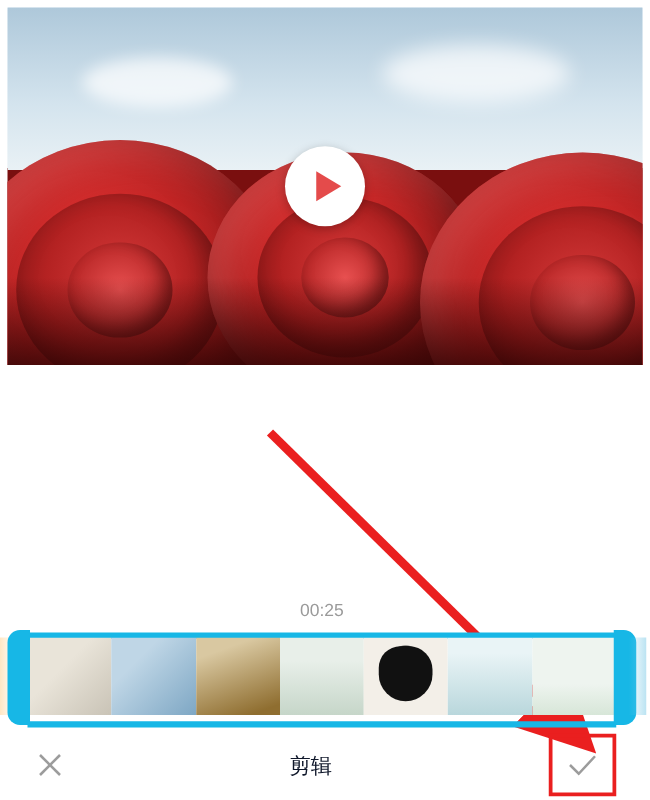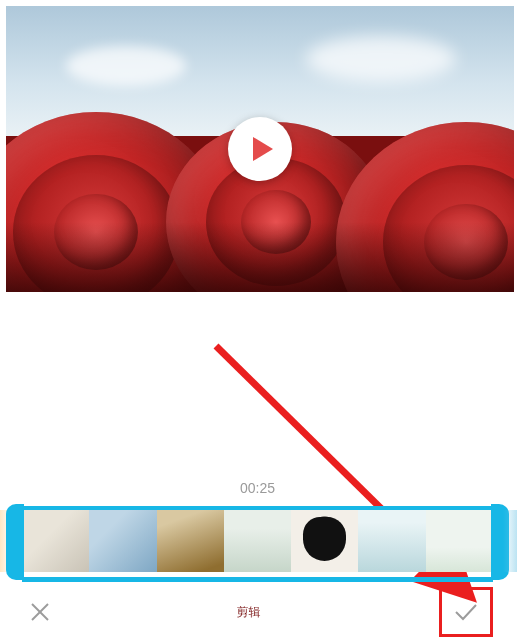--- a/index.html
+++ b/index.html
@@ -51,21 +51,21 @@
   .rail{position:absolute;left:16px;right:16px;height:5px;background:#17b7e6;}
   .rail.top{top:2px;}
   .rail.bot{bottom:0;}
   .fade{position:absolute;top:6px;height:62px;width:14px;}
   .fade.l{left:-8px;background:linear-gradient(to right,rgba(255,200,120,.5),rgba(255,255,255,0));}
   .fade.r{right:-8px;background:linear-gradient(to left,rgba(120,200,230,.5),rgba(255,255,255,0));}
 
   
   .bottombar{position:absolute;left:0;right:0;bottom:4px;height:48px;display:flex;align-items:center;justify-content:space-between;padding:0 22px;}
   .icon-slot{width:36px;height:36px;display:flex;align-items:center;justify-content:center;}
-  .title{font-size:12px;color:#7f1d1d;}
+  .title{font-size:17px;color:#0f172a;}
   .confirm-box{border:3px solid #ea1f1f;padding:4px 6px;}
 </style>
 </head>
 <body>
 
 <div class="page">
 
   <div class="preview">
     <div class="sky">
       <div class="cloud c1"></div>

